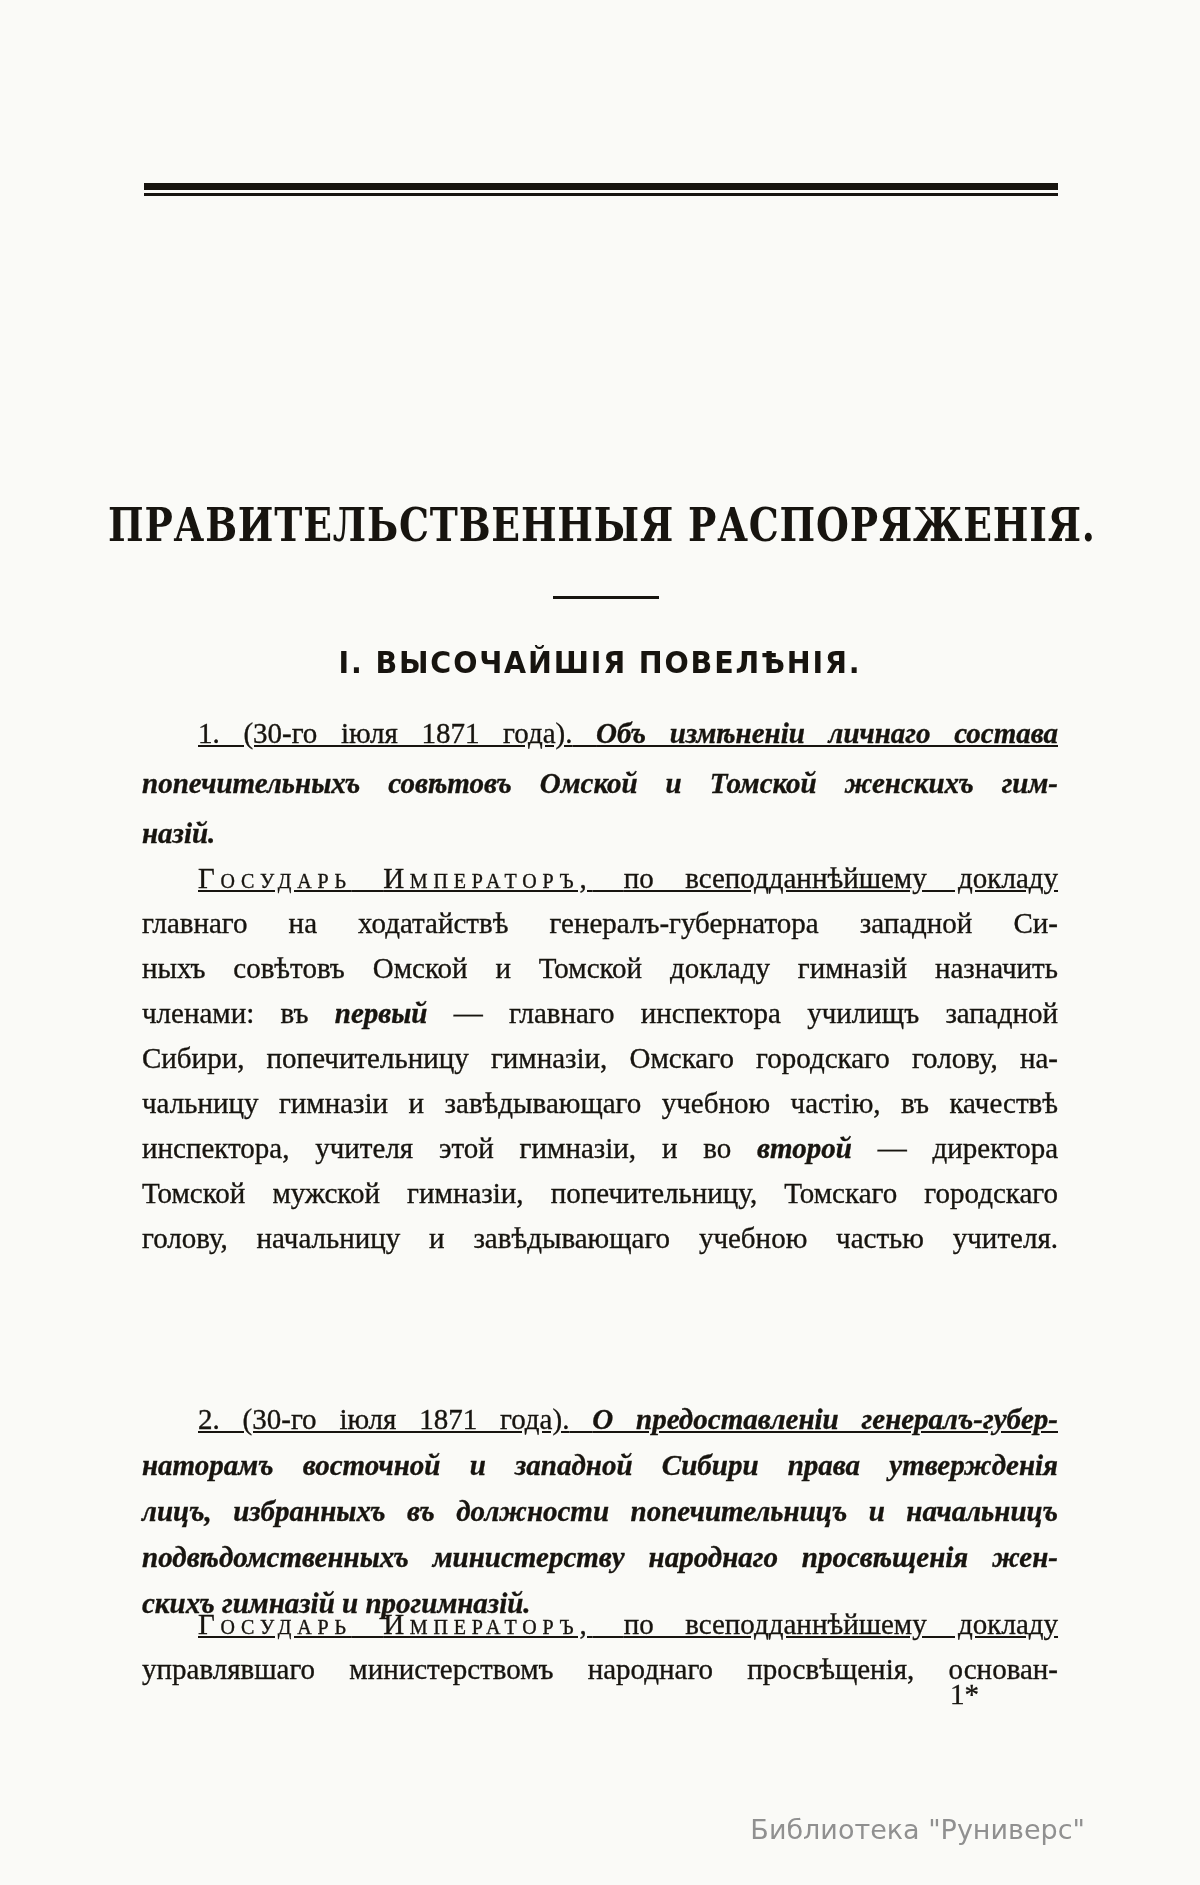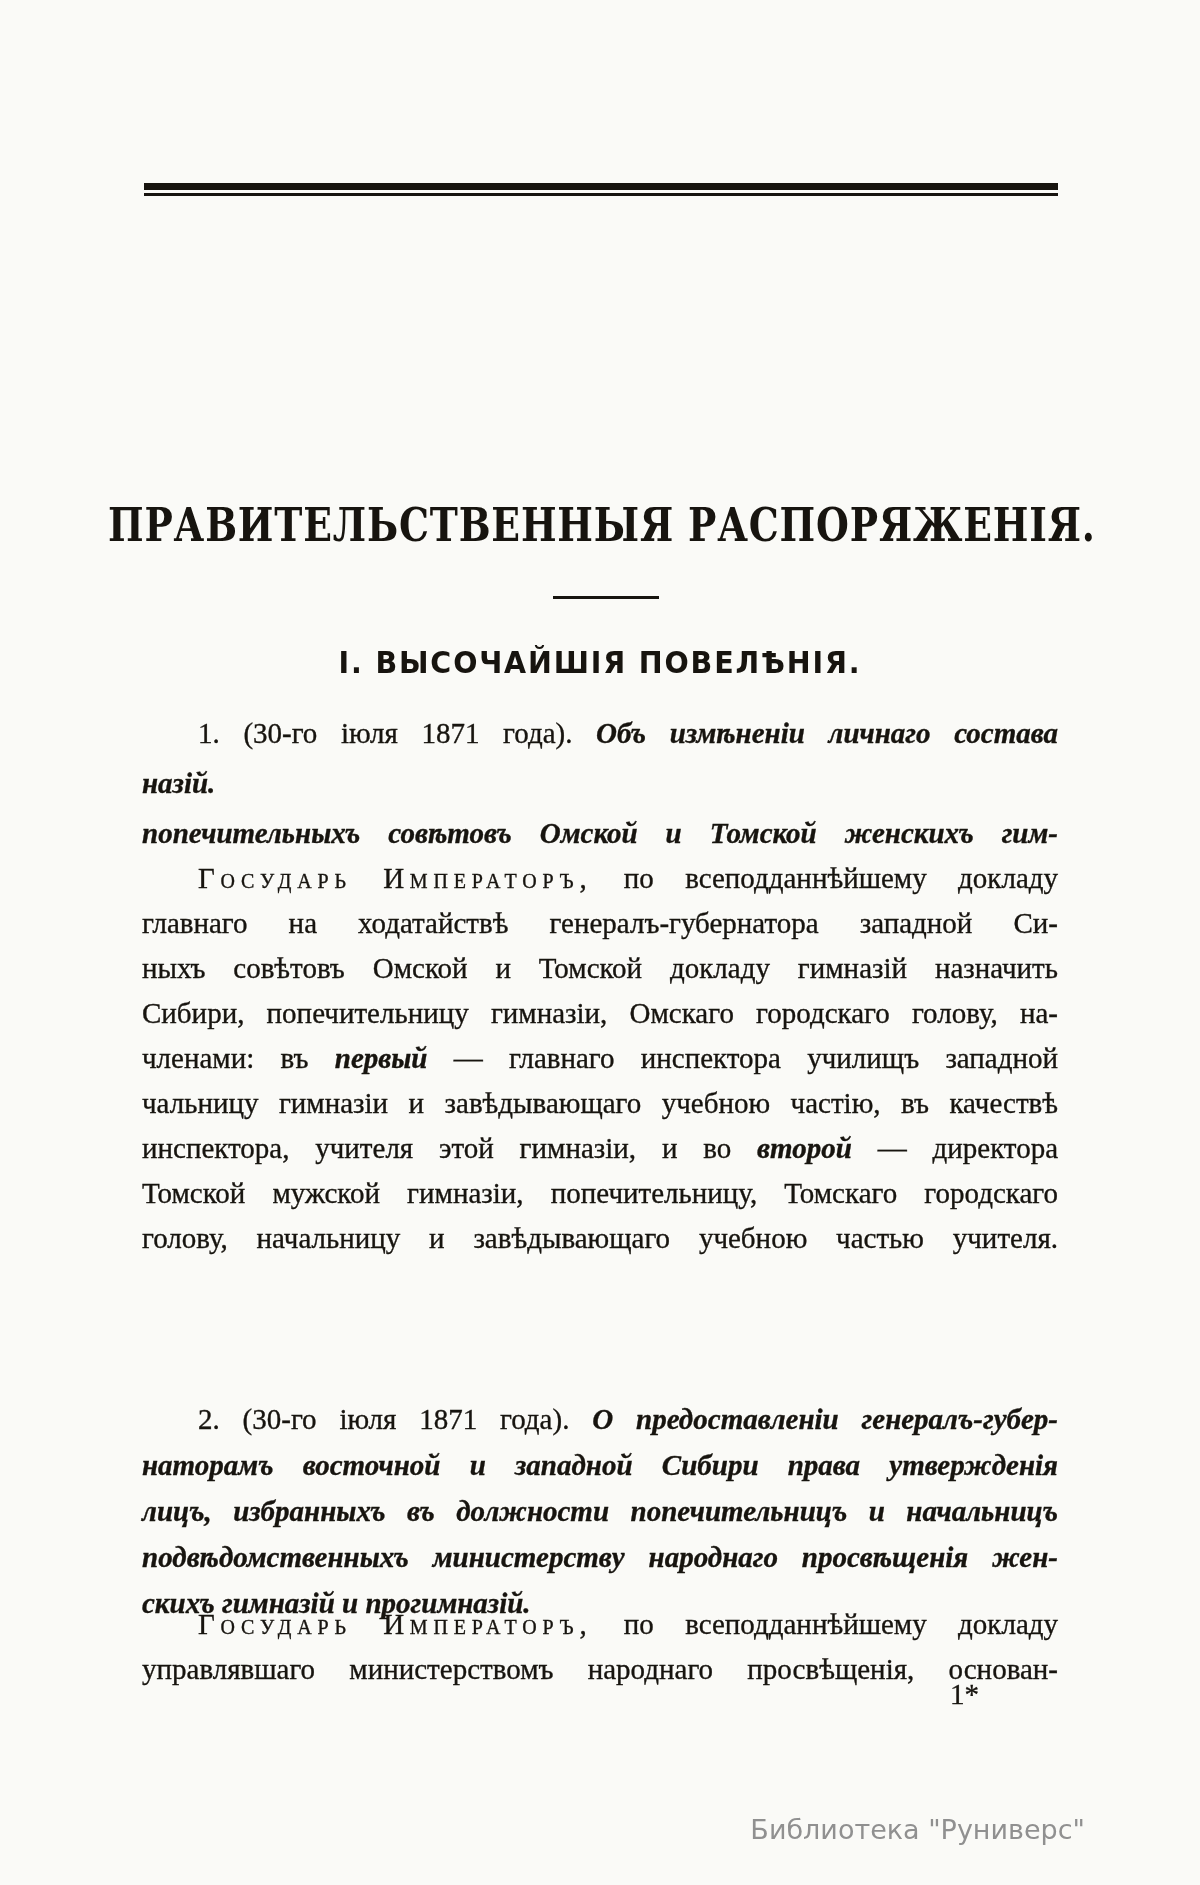--- a/index.html
+++ b/index.html
@@ -49,21 +49,21 @@
     transform: scaleX(0.92);
     transform-origin: 50% 50%;
   }
   .block { position: absolute; left: 142px; width: 916px; }
   .line {
     font-size: 29px;
     line-height: 45px;
     -webkit-text-stroke: 0.35px;
   }
   .j { text-align: justify; text-align-last: justify; }
-  .ind { padding-left: 56px; }
+  .ind { padding-left: 56px; text-decoration: underline; }
   .it { font-style: italic; font-weight: 600; }
   .rm { font-style: normal; font-weight: 400; }
   .sc { font-variant: small-caps; letter-spacing: 0.2em; }
   .d1-head { top: 708px; }
   .d1-head .line { line-height: 50px; }
   .d1-body { top: 856px; }
   .d2-head { top: 1396px; }
   .d2-head .line { line-height: 46px; }
   .d2-body { top: 1602px; }
   .sig {
@@ -89,30 +89,30 @@
   <div class="top-rule"></div>
 
   <h1 class="title">ПРАВИТЕЛЬСТВЕННЫЯ РАСПОРЯЖЕНІЯ.</h1>
 
   <div class="title-rule"></div>
 
   <h2 class="section">І. ВЫСОЧАЙШІЯ ПОВЕЛѢНІЯ.</h2>
 
   <section class="block d1-head">
     <p class="line j ind it"><span class="rm">1. (30-го іюля 1871 года).</span> <span>Объ измѣненіи личнаго состава</span></p>
+    <p class="line j it">попечительныхъ совѣтовъ Омской и Томской женскихъ гим-</p>
     <p class="line it">назій.</p>
-    <p class="line j it">попечительныхъ совѣтовъ Омской и Томской женскихъ гим-</p>
   </section>
 
   <section class="block d1-body">
     <p class="line j ind"><span class="sc">Государь</span> <span class="sc">Императоръ,</span> <span>по всеподданнѣйшему докладу</span></p>
     <p class="line j">главнаго на ходатайствѣ генералъ-губернатора западной Си-</p>
     <p class="line j">ныхъ совѣтовъ Омской и Томской докладу гимназій назначить</p>
+    <p class="line j"><span>членами: въ</span> <span class="it">первый</span> <span>— главнаго инспектора училищъ западной</span></p>
     <p class="line j">Сибири, попечительницу гимназіи, Омскаго городскаго голову, на-</p>
-    <p class="line j"><span>членами: въ</span> <span class="it">первый</span> <span>— главнаго инспектора училищъ западной</span></p>
     <p class="line j">чальницу гимназіи и завѣдывающаго учебною частію, въ качествѣ</p>
     <p class="line j"><span>инспектора, учителя этой гимназіи, и во</span> <span class="it">второй</span> <span>— директора</span></p>
     <p class="line j">Томской мужской гимназіи, попечительницу, Томскаго городскаго</p>
     <p class="line j">голову, начальницу и завѣдывающаго учебною частью учителя.</p>
   </section>
 
   <section class="block d2-head">
     <p class="line j ind it"><span class="rm">2. (30-го іюля 1871 года).</span> <span>О предоставленіи генералъ-губер-</span></p>
     <p class="line j it">наторамъ восточной и западной Сибири права утвержденія</p>
     <p class="line j it">лицъ, избранныхъ въ должности попечительницъ и начальницъ</p>

